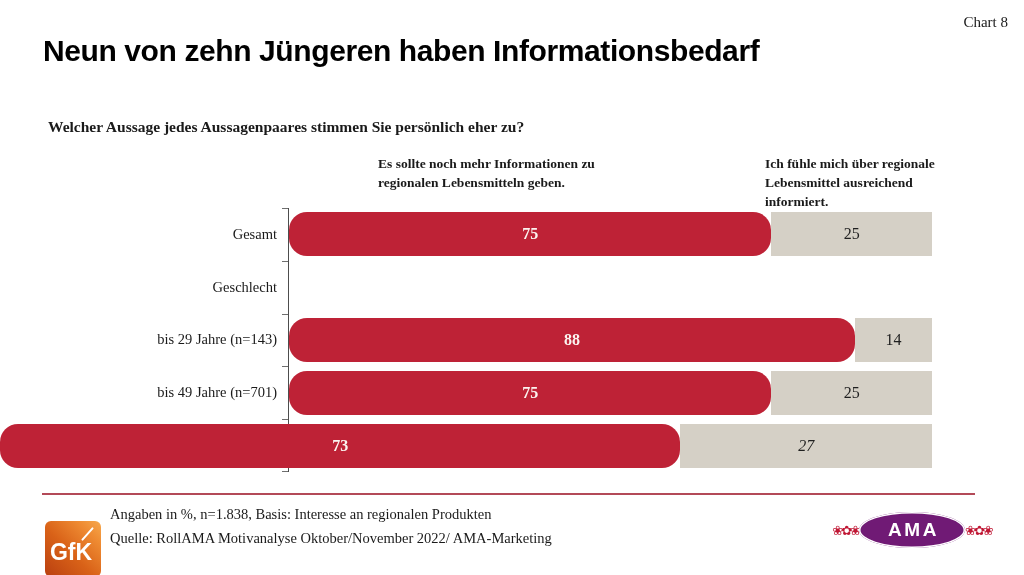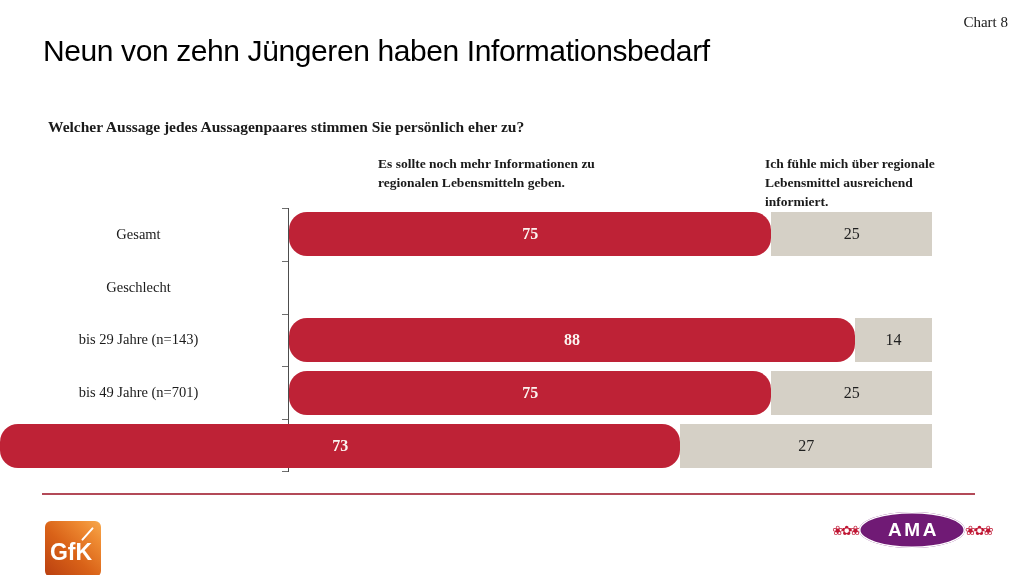--- a/index.html
+++ b/index.html
@@ -19,21 +19,21 @@
     right: 16px;
     font-size: 15px;
     color: #1a1a1a;
   }
   .title {
     position: absolute;
     top: 34px;
     left: 43px;
     width: 940px;
     font-family: "Liberation Sans", sans-serif;
-    font-weight: normal;
+    font-weight: bold;
     font-size: 30px;
     letter-spacing: -0.4px;
     color: #000000;
   }
   .question {
     position: absolute;
     top: 118px;
     left: 48px;
     font-size: 15.5px;
     font-weight: bold;
@@ -73,21 +73,21 @@
   }
   .rows { position: absolute; inset: 0; display: flex; flex-direction: column; }
   .row {
     flex: 1;
     display: flex;
     align-items: center;
   }
   .row-label {
     width: 289px;
     padding-right: 12px;
-    text-align: center;
+    text-align: right;
     font-size: 14.5px;
     color: #1a1a1a;
   }
   .bar-track {
     flex: 1;
     height: 44px;
     display: flex;
   }
   .seg {
     display: flex;
@@ -251,36 +251,40 @@
             <span class="val val-dark">25</span>
           </div>
         </div>
       </div>
 
       <div class="row">
         <div class="bar-track">
           <div class="seg seg-agree" style="width: 73%;">
             <span class="val val-light">73</span>
           </div>
-          <div class="seg seg-informed" style="width: 27%;">
+          <div class="seg seg-informed" style="width: 27%; font-style: italic;">
             <span class="val val-dark">27</span>
           </div>
         </div>
       </div>
 
     </div>
   </div>
 
   <div class="footer-divider"></div>
 
   <div class="gfk-logo">
     <span class="gfk-text">GfK</span>
     <span class="gfk-accent"></span>
   </div>
 
+  <div class="footer-text">
+    <div>Angaben in %, n=1.838, Basis: Interesse an regionalen Produkten</div>
+    <div>Quelle: RollAMA Motivanalyse Oktober/November 2022/ AMA-Marketing</div>
+  </div>
 
   <div class="ama-logo">
     <span class="ama-ornament">❀✿❀</span>
     <span class="ama-ellipse">
       <span class="ama-text">AMA</span>
     </span>
     <span class="ama-ornament">❀✿❀</span>
   </div>
 
 </div>

